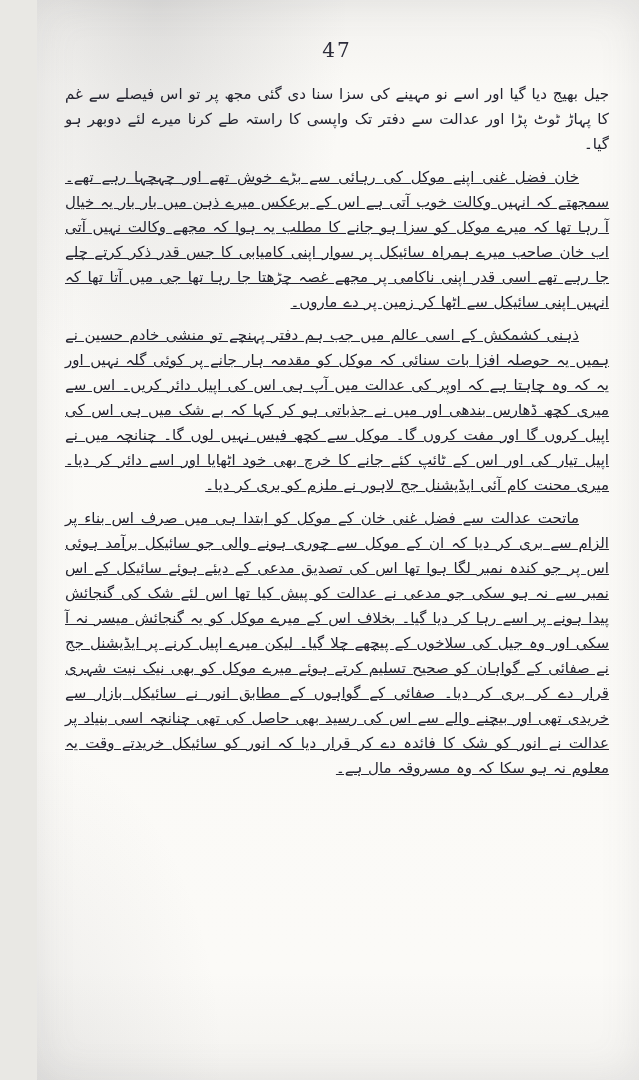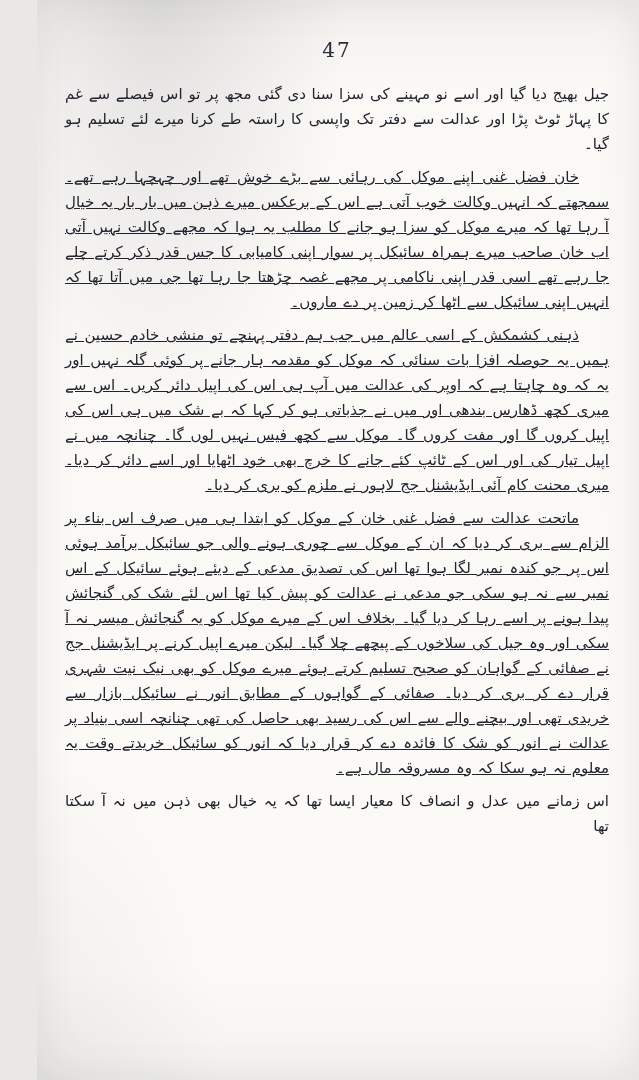--- a/index.html
+++ b/index.html
@@ -58,19 +58,18 @@
     margin-bottom: 0;
   }
 </style>
 </head>
 <body>
 
 <div class="page">
   <div class="page-number">47</div>
 
   <div class="text-block">
-    <p class="para no-indent">جیل بھیج دیا گیا اور اسے نو مہینے کی سزا سنا دی گئی مجھ پر تو اس فیصلے سے غم کا پہاڑ ٹوٹ پڑا اور عدالت سے دفتر تک واپسی کا راستہ طے کرنا میرے لئے تسلیم ہو گیا۔</p>
+    <p class="para no-indent">جیل بھیج دیا گیا اور اسے نو مہینے کی سزا سنا دی گئی مجھ پر تو اس فیصلے سے غم کا پہاڑ ٹوٹ پڑا اور عدالت سے دفتر تک واپسی کا راستہ طے کرنا میرے لئے دوبھر ہو گیا۔</p>
     <p class="para indent">خان فضل غنی اپنے موکل کی رہائی سے بڑے خوش تھے اور چہچہا رہے تھے۔ سمجھتے کہ انہیں وکالت خوب آتی ہے اس کے برعکس میرے ذہن میں بار بار یہ خیال آ رہا تھا کہ میرے موکل کو سزا ہو جانے کا مطلب یہ ہوا کہ مجھے وکالت نہیں آتی اب خان صاحب میرے ہمراہ سائیکل پر سوار اپنی کامیابی کا جس قدر ذکر کرتے چلے جا رہے تھے اسی قدر اپنی ناکامی پر مجھے غصہ چڑھتا جا رہا تھا جی میں آتا تھا کہ انہیں اپنی سائیکل سے اٹھا کر زمین پر دے ماروں۔</p>
     <p class="para indent">ذہنی کشمکش کے اسی عالم میں جب ہم دفتر پہنچے تو منشی خادم حسین نے ہمیں یہ حوصلہ افزا بات سنائی کہ موکل کو مقدمہ ہار جانے پر کوئی گلہ نہیں اور یہ کہ وہ چاہتا ہے کہ اوپر کی عدالت میں آپ ہی اس کی اپیل دائر کریں۔ اس سے میری کچھ ڈھارس بندھی اور میں نے جذباتی ہو کر کہا کہ بے شک میں ہی اس کی اپیل کروں گا اور مفت کروں گا۔ موکل سے کچھ فیس نہیں لوں گا۔ چنانچہ میں نے اپیل تیار کی اور اس کے ٹائپ کئے جانے کا خرچ بھی خود اٹھایا اور اسے دائر کر دیا۔ میری محنت کام آئی ایڈیشنل جج لاہور نے ملزم کو بری کر دیا۔</p>
     <p class="para indent">ماتحت عدالت سے فضل غنی خان کے موکل کو ابتدا ہی میں صرف اس بناء پر الزام سے بری کر دیا کہ ان کے موکل سے چوری ہونے والی جو سائیکل برآمد ہوئی اس پر جو کندہ نمبر لگا ہوا تھا اس کی تصدیق مدعی کے دیئے ہوئے سائیکل کے اس نمبر سے نہ ہو سکی جو مدعی نے عدالت کو پیش کیا تھا اس لئے شک کی گنجائش پیدا ہونے پر اسے رہا کر دیا گیا۔ بخلاف اس کے میرے موکل کو یہ گنجائش میسر نہ آ سکی اور وہ جیل کی سلاخوں کے پیچھے چلا گیا۔ لیکن میرے اپیل کرنے پر ایڈیشنل جج نے صفائی کے گواہان کو صحیح تسلیم کرتے ہوئے میرے موکل کو بھی نیک نیت شہری قرار دے کر بری کر دیا۔ صفائی کے گواہوں کے مطابق انور نے سائیکل بازار سے خریدی تھی اور بیچنے والے سے اس کی رسید بھی حاصل کی تھی چنانچہ اسی بنیاد پر عدالت نے انور کو شک کا فائدہ دے کر قرار دیا کہ انور کو سائیکل خریدتے وقت یہ معلوم نہ ہو سکا کہ وہ مسروقہ مال ہے۔</p>
-    <p class="para no-indent last">اس زمانے میں عدل و انصاف کا معیار ایسا تھا کہ یہ خیال بھی ذہن میں نہ آ سکتا تھا</p>
   </div>
 </div>
 
 </body></html>

